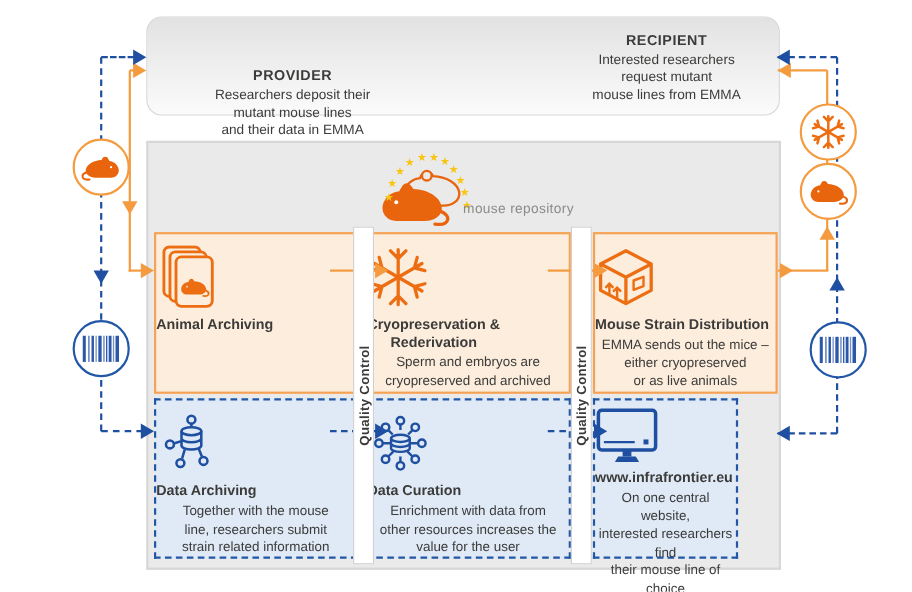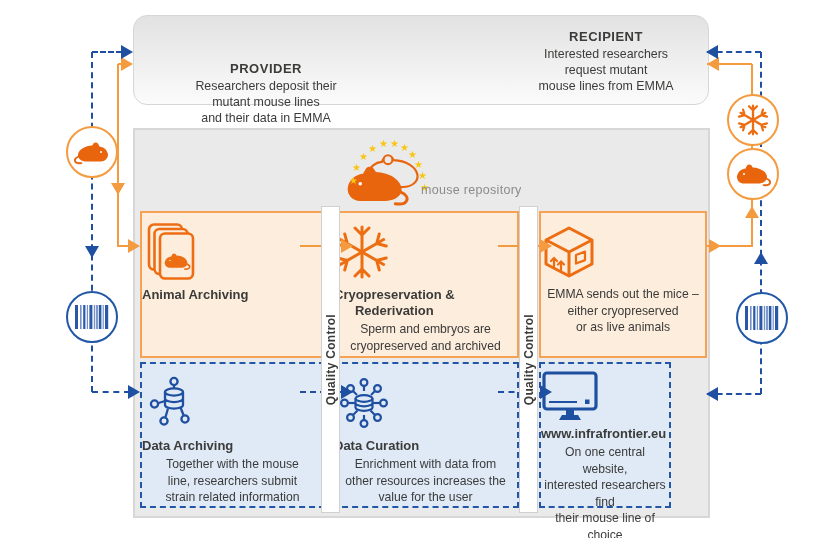--- a/index.html
+++ b/index.html
@@ -189,20 +189,21 @@
   <div class="abs obox pbox" style="left:539px;top:211px;width:168px;height:147px;">
     <div class="icon-wrap">
       <svg width="56" height="56" viewBox="0 0 56 56" fill="none" stroke="#ED6E12">
         <polygon points="28,4 51,16 51,40 28,52 5,40 5,16" stroke-width="3" stroke-linejoin="round"></polygon>
         <path d="M5,16 L28,28 L51,16 M28,28 L28,52" stroke-width="3" stroke-linejoin="round"></path>
         <path d="M13,43 L13,34 M10,37 L13,34 L16,37" stroke-width="2.2" stroke-linecap="round"></path>
         <path d="M20,46.5 L20,37.5 M17,40.5 L20,37.5 L23,40.5" stroke-width="2.2" stroke-linecap="round"></path>
         <path d="M35,31 l9,-3.4 l0,8.5 l-9,3.4 z" stroke-width="2.2" stroke-linejoin="round"></path>
       </svg>
     </div>
+    <div class="btitle center pre">Mouse Strain Distribution</div>
     <div class="bbody center pre">EMMA sends out the mice –
 either cryopreserved
 or as live animals</div>
   </div>
 
   <div class="abs bbox pbox" style="left:140px;top:362px;width:185px;height:146px;">
     <div class="icon-wrap">
       <svg width="60" height="54" viewBox="0 0 60 54" fill="none" stroke="#1F4FA0" stroke-width="2.3">
         <line x1="32" y1="9" x2="32" y2="12"></line>
           <line x1="16.5" y1="27" x2="23" y2="25"></line>

